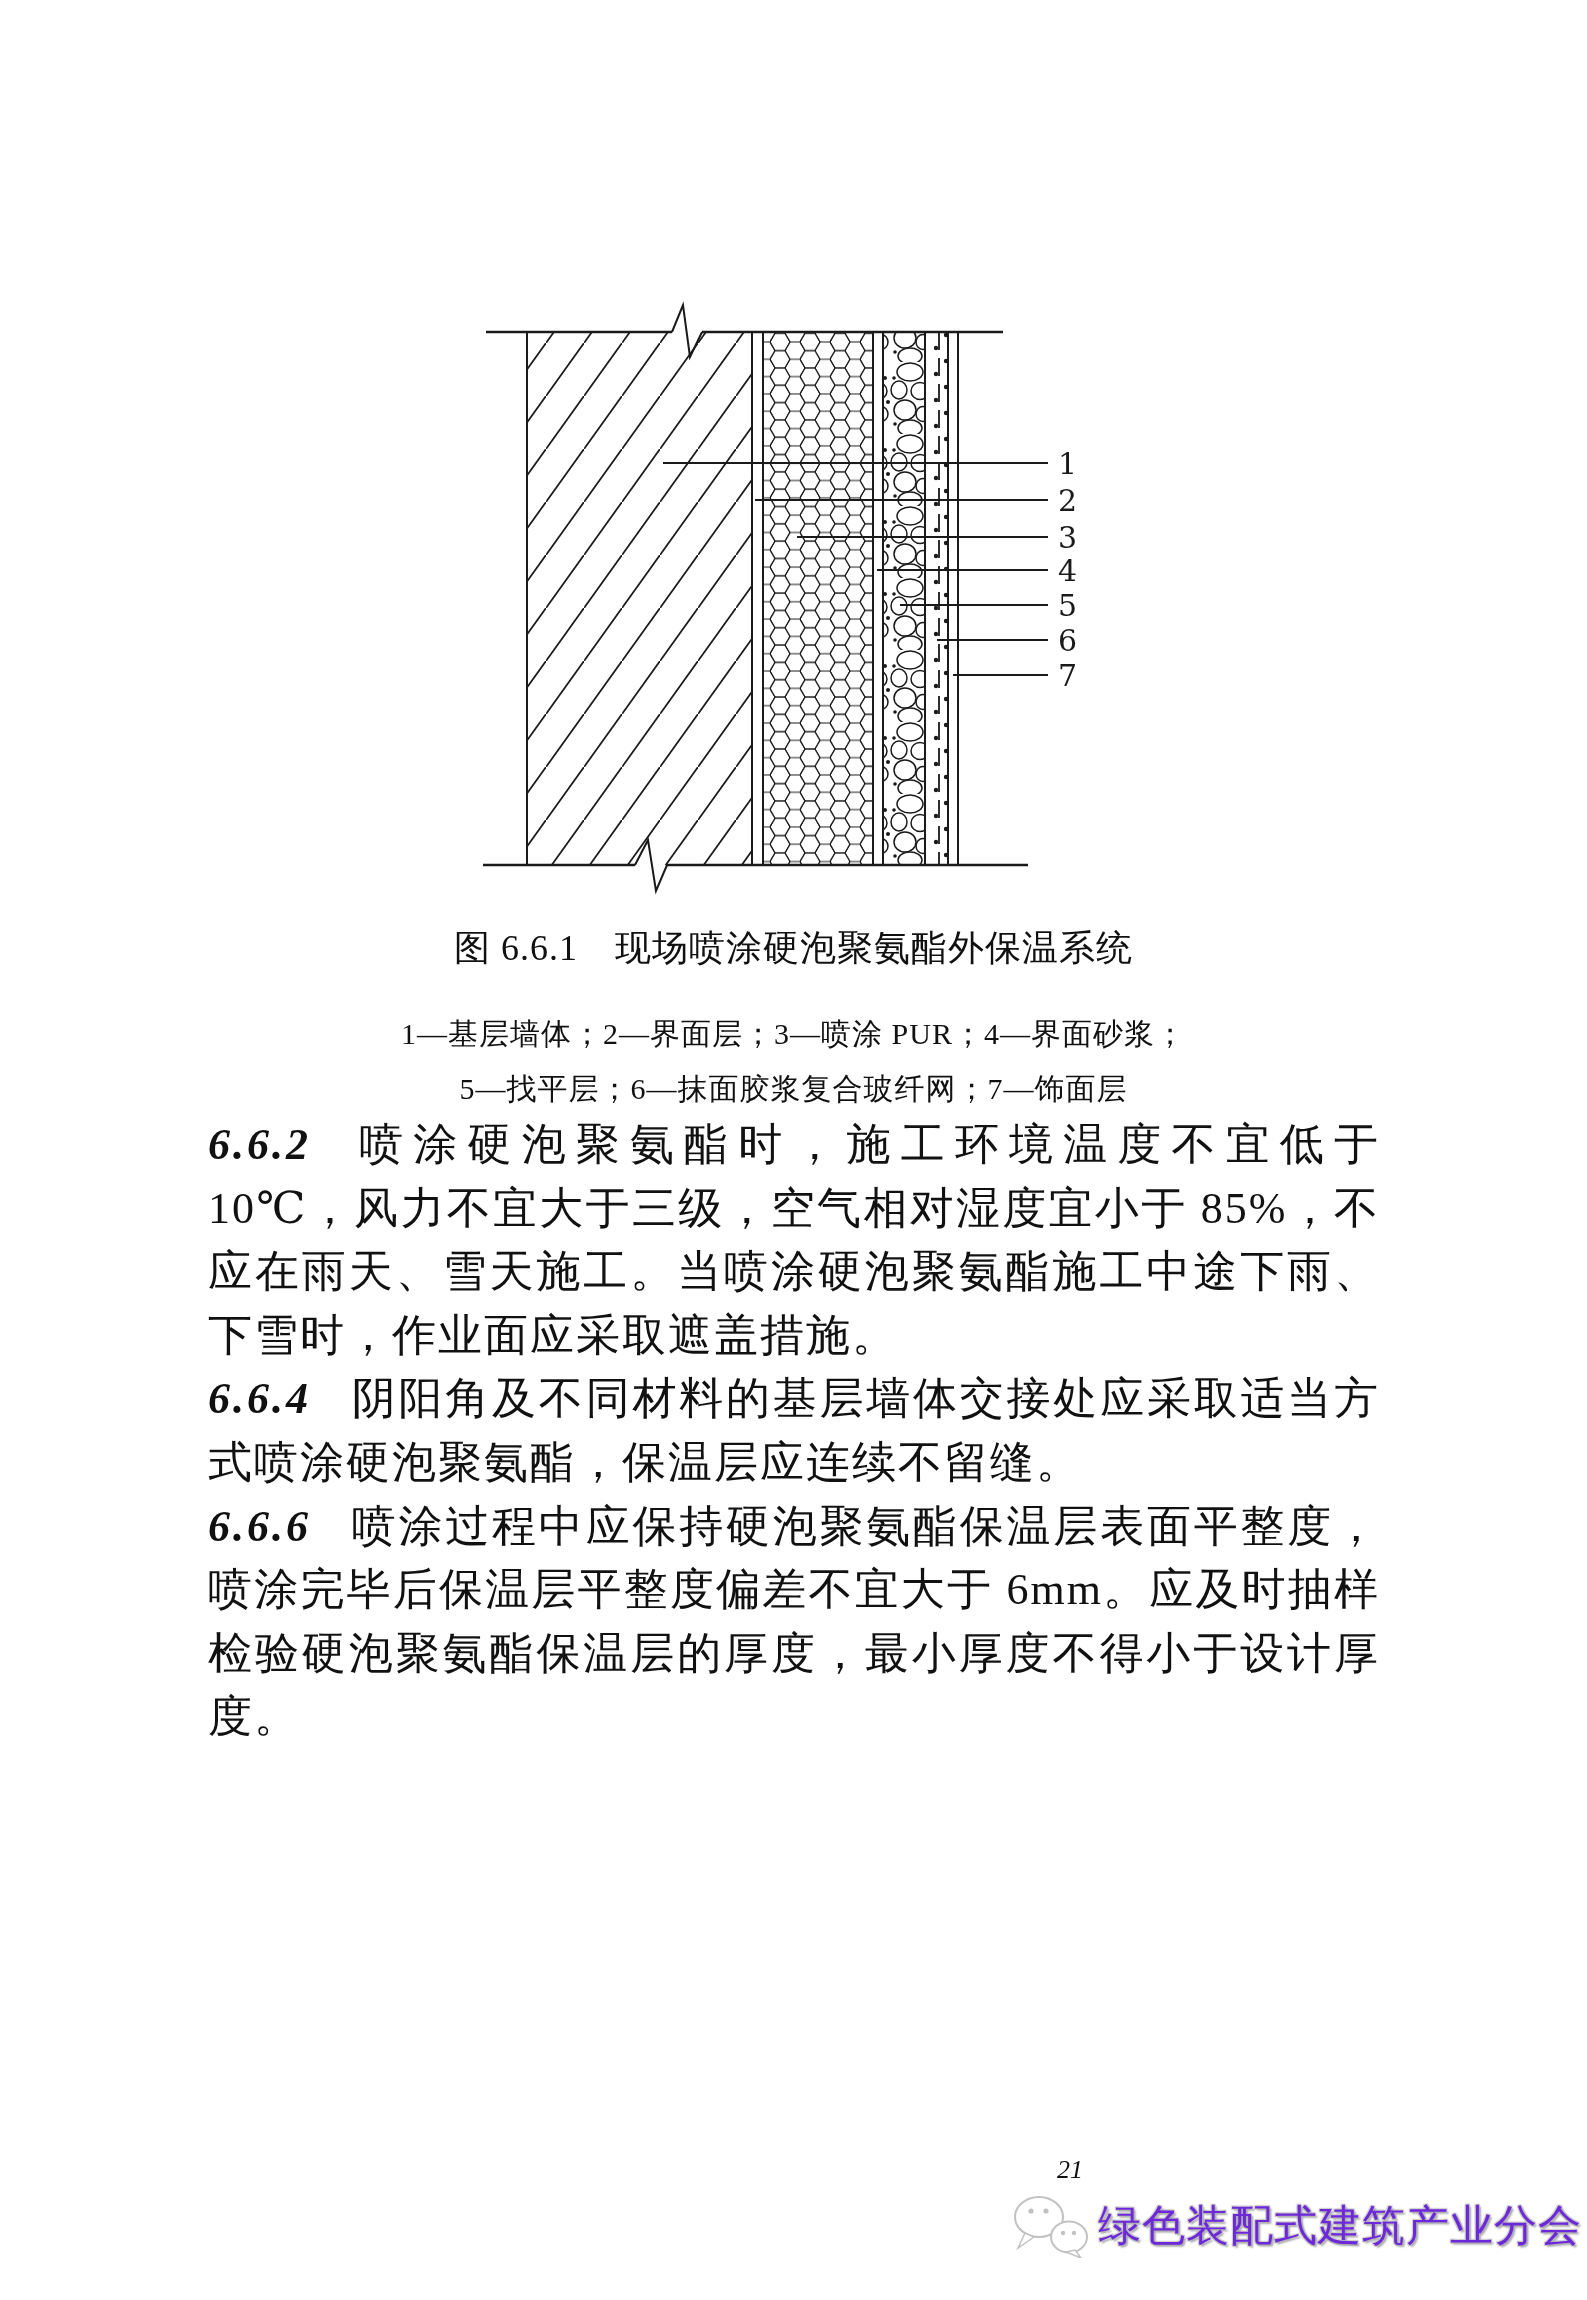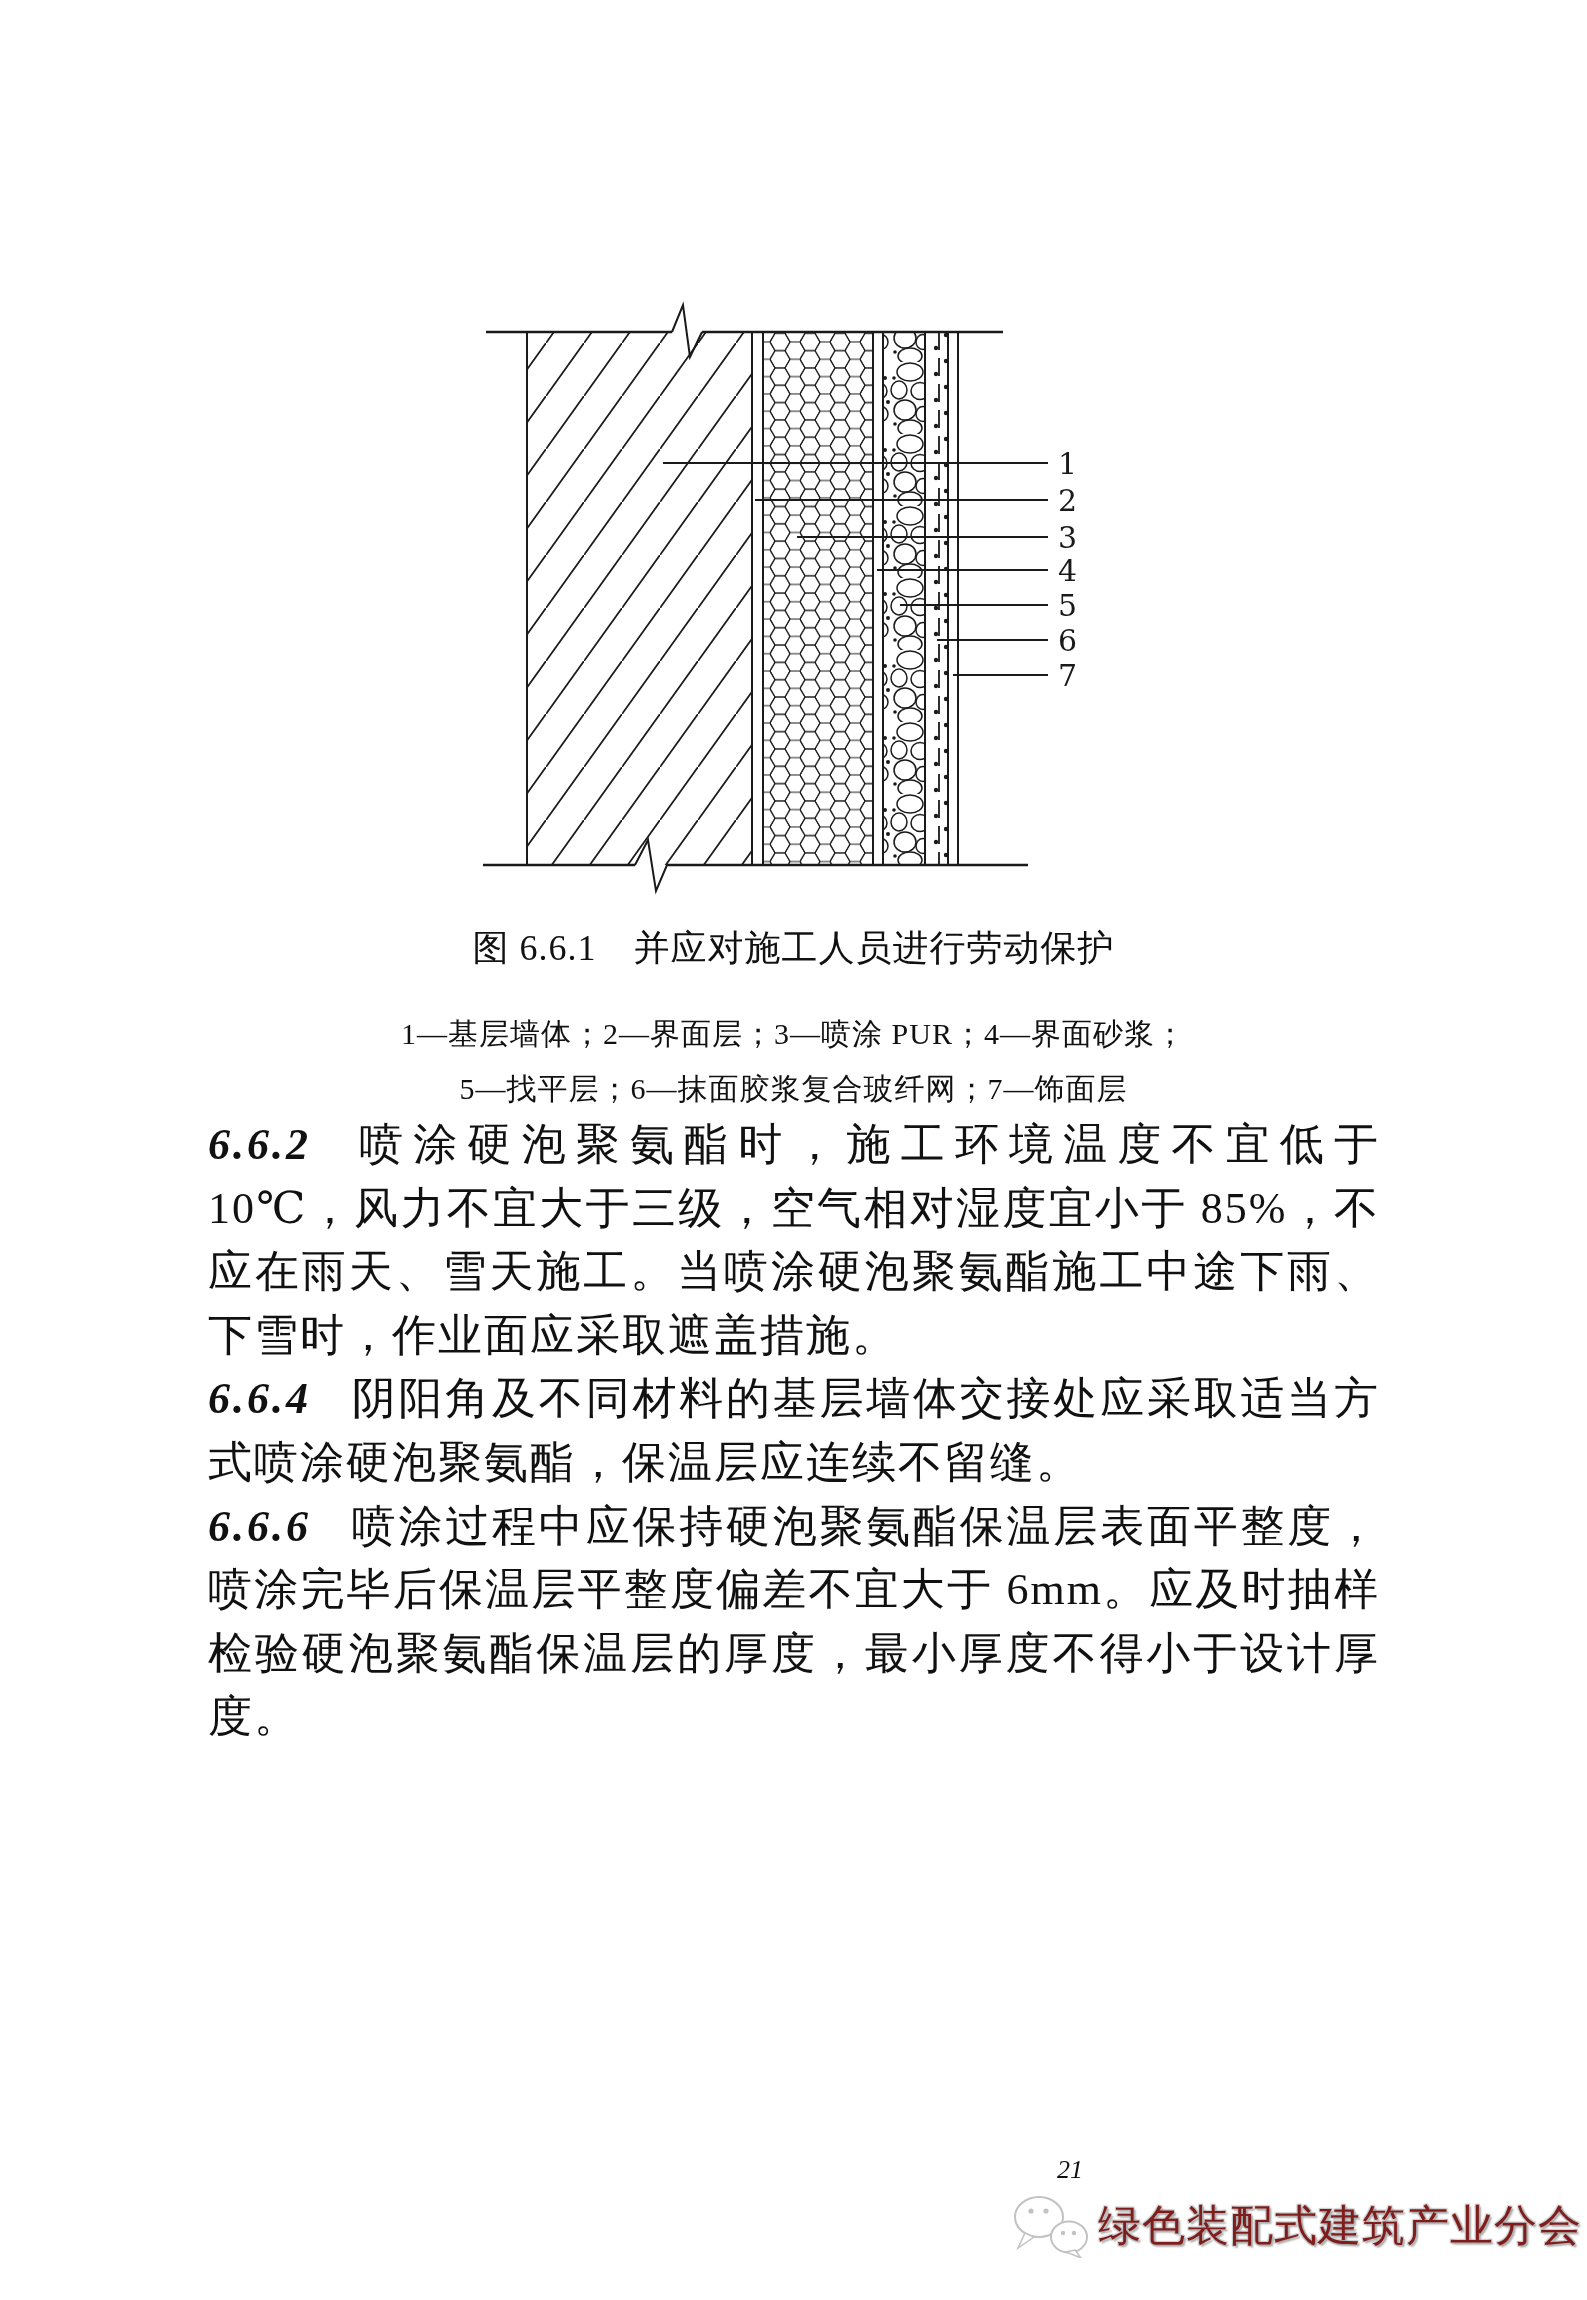--- a/index.html
+++ b/index.html
@@ -23,21 +23,21 @@
              font-size:44px;line-height:63.6px;letter-spacing:2px;
              text-align:justify;text-justify:inter-character;}
   .body-text p{margin:0;padding:0;}
   .secnum{font-weight:bold;letter-spacing:3px;font-style:italic;}
   .secgap{display:inline-block;width:40px;}
 
   
   .page-number{position:absolute;left:1020px;top:2155px;width:100px;text-align:center;
                font-size:26px;font-style:italic;}
   .watermark{position:absolute;left:1012px;top:2194px;display:flex;align-items:center;gap:6px;}
-  .watermark-text{font-size:43px;letter-spacing:1px;color:#7f1d1d;white-space:nowrap;
+  .watermark-text{font-size:43px;letter-spacing:1px;color:#6d28d9;white-space:nowrap;
      text-shadow:2px 2px 2px #a8a8a8, -1px -1px 1px #d0d0d0, 1px -1px 1px #c4c4c4, -1px 1px 1px #c4c4c4;}
 </style>
 </head>
 <body>
 
 <div class="page">
 
   <svg class="diagram" viewBox="0 0 640 620" xmlns="http://www.w3.org/2000/svg">
     <defs>
       <pattern id="hatch" patternUnits="userSpaceOnUse" width="38" height="53">
@@ -124,21 +124,21 @@
       <text x="588" y="184">1</text>
       <text x="588" y="221">2</text>
       <text x="588" y="258">3</text>
       <text x="588" y="291">4</text>
       <text x="588" y="326">5</text>
       <text x="588" y="361">6</text>
       <text x="588" y="396">7</text>
     </g>
   </svg>
 
-  <div class="fig-title">图 6.6.1　并应对施工人员进行劳动保护</div>
+  <div class="fig-title">图 6.6.1　现场喷涂硬泡聚氨酯外保温系统</div>
   <div class="fig-legend legend1">1—基层墙体；2—界面层；3—喷涂 PUR；4—界面砂浆；</div>
   <div class="fig-legend legend2">5—找平层；6—抹面胶浆复合玻纤网；7—饰面层</div>
 
   <div class="body-text">
     <p><b class="secnum">6.6.2</b><span class="secgap"></span><span>喷涂硬泡聚氨酯时，施工环境温度不宜低于 10℃，风力不宜大于三级，空气相对湿度宜小于 85%，不应在雨天、雪天施工。当喷涂硬泡聚氨酯施工中途下雨、下雪时，作业面应采取遮盖措施。</span></p>
     <p><b class="secnum">6.6.4</b><span class="secgap"></span><span>阴阳角及不同材料的基层墙体交接处应采取适当方式喷涂硬泡聚氨酯，保温层应连续不留缝。</span></p>
     <p><b class="secnum">6.6.6</b><span class="secgap"></span><span>喷涂过程中应保持硬泡聚氨酯保温层表面平整度，喷涂完毕后保温层平整度偏差不宜大于 6mm。应及时抽样检验硬泡聚氨酯保温层的厚度，最小厚度不得小于设计厚度。</span></p>
   </div>
 
   <div class="page-number">21</div>

